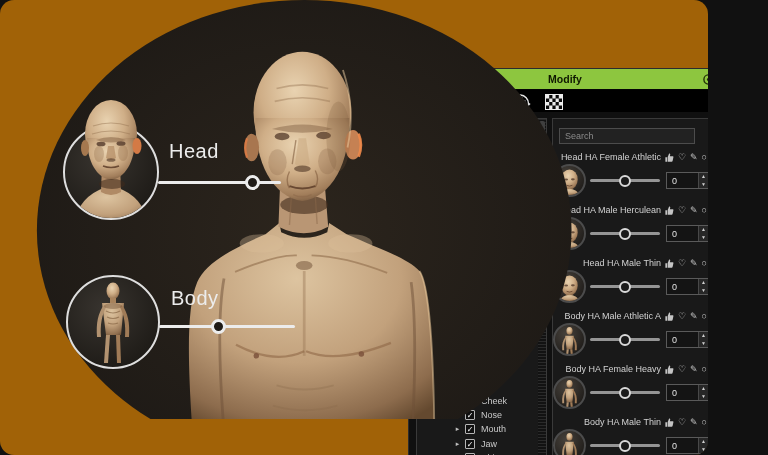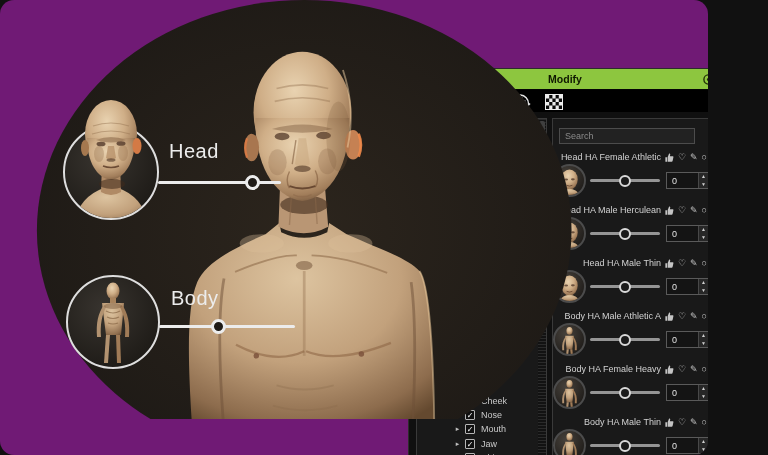--- a/index.html
+++ b/index.html
@@ -1,18 +1,18 @@
 <!DOCTYPE html>
 <html><head>
 <meta charset="utf-8">
 <style>
   html,body{margin:0;padding:0;background:#111;}
   *{box-sizing:border-box;}
   #stage{position:relative;width:708px;height:455px;overflow:hidden;
-         background:#701a75;font-family:"Liberation Sans",sans-serif;border-radius:14px;}
+         background:#a16207;font-family:"Liberation Sans",sans-serif;border-radius:14px;}
 
   
   #figure-svg{position:absolute;inset:0;z-index:4;pointer-events:none;}
 
   
   .callout-circle{position:absolute;border-radius:50%;border:2px solid #dedede;
     background:radial-gradient(circle at 40% 35%, #38342f, #1f1c18 75%);z-index:6;}
   #head-circle{left:63px;top:124px;width:96px;height:96px;}
   #body-circle{left:66px;top:275px;width:94px;height:94px;}
   .callout-art{position:absolute;z-index:7;pointer-events:none;}

